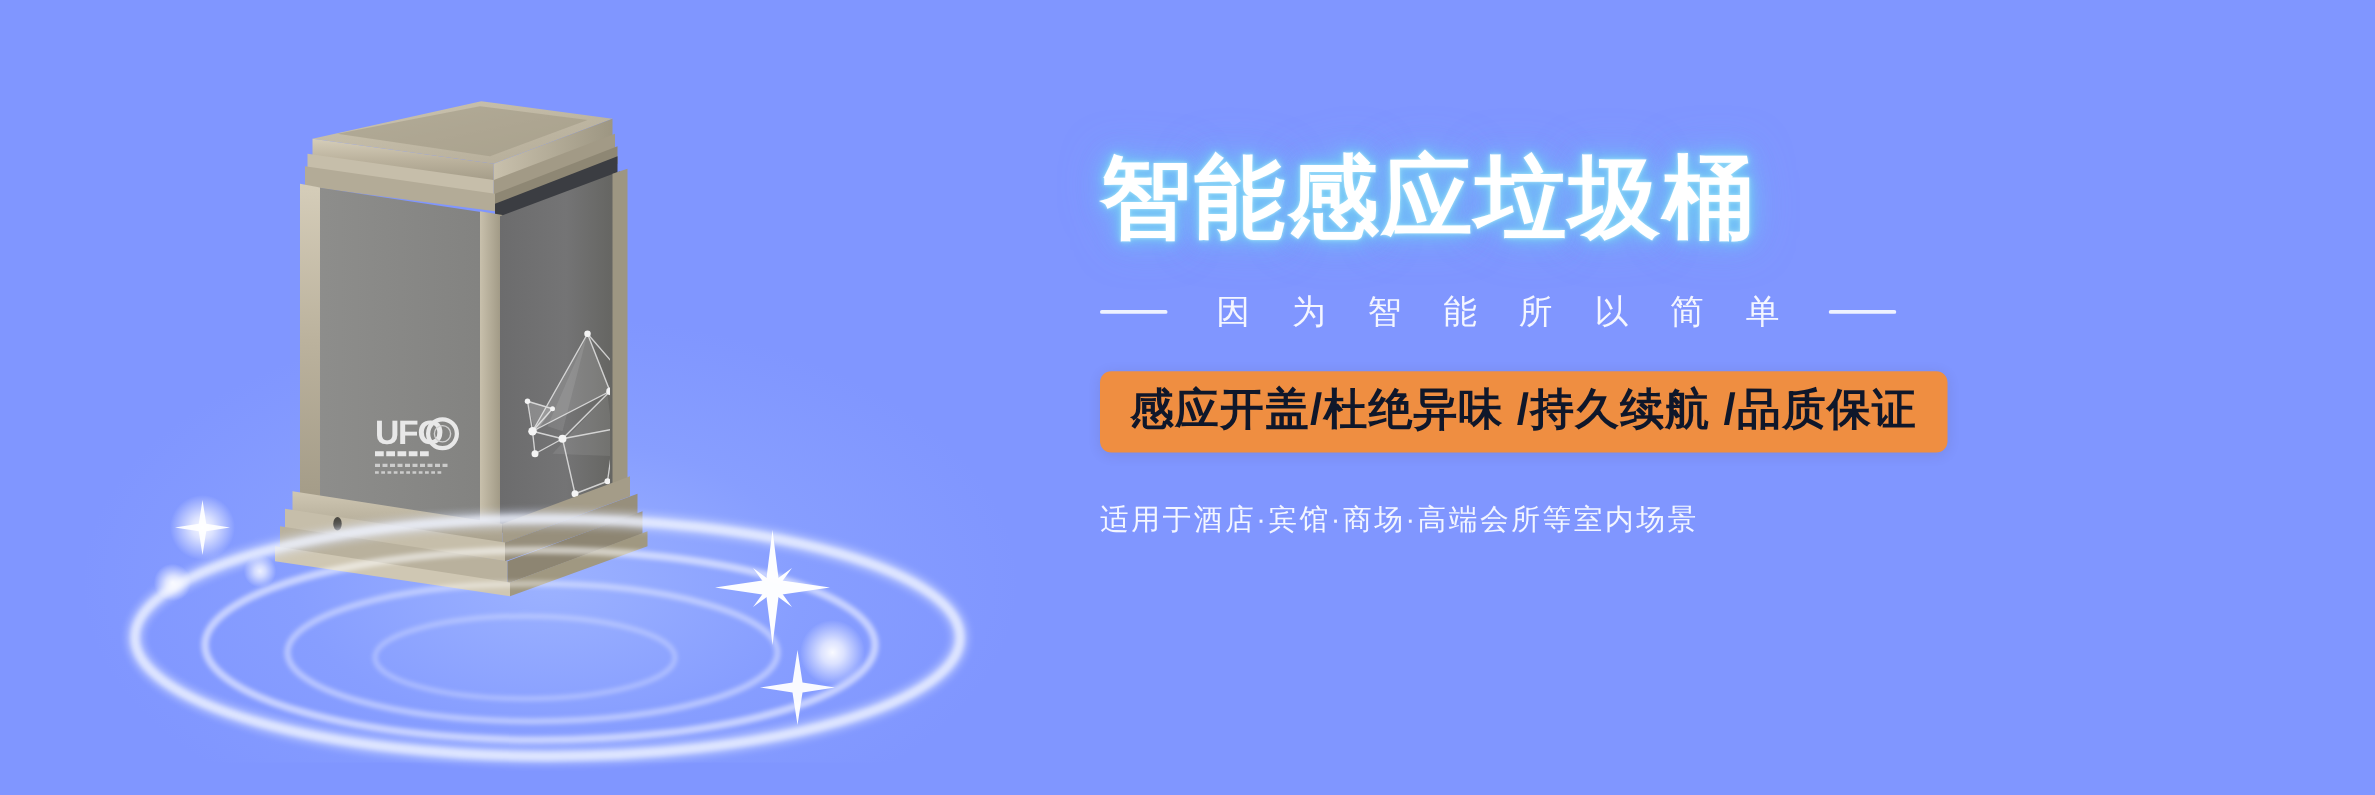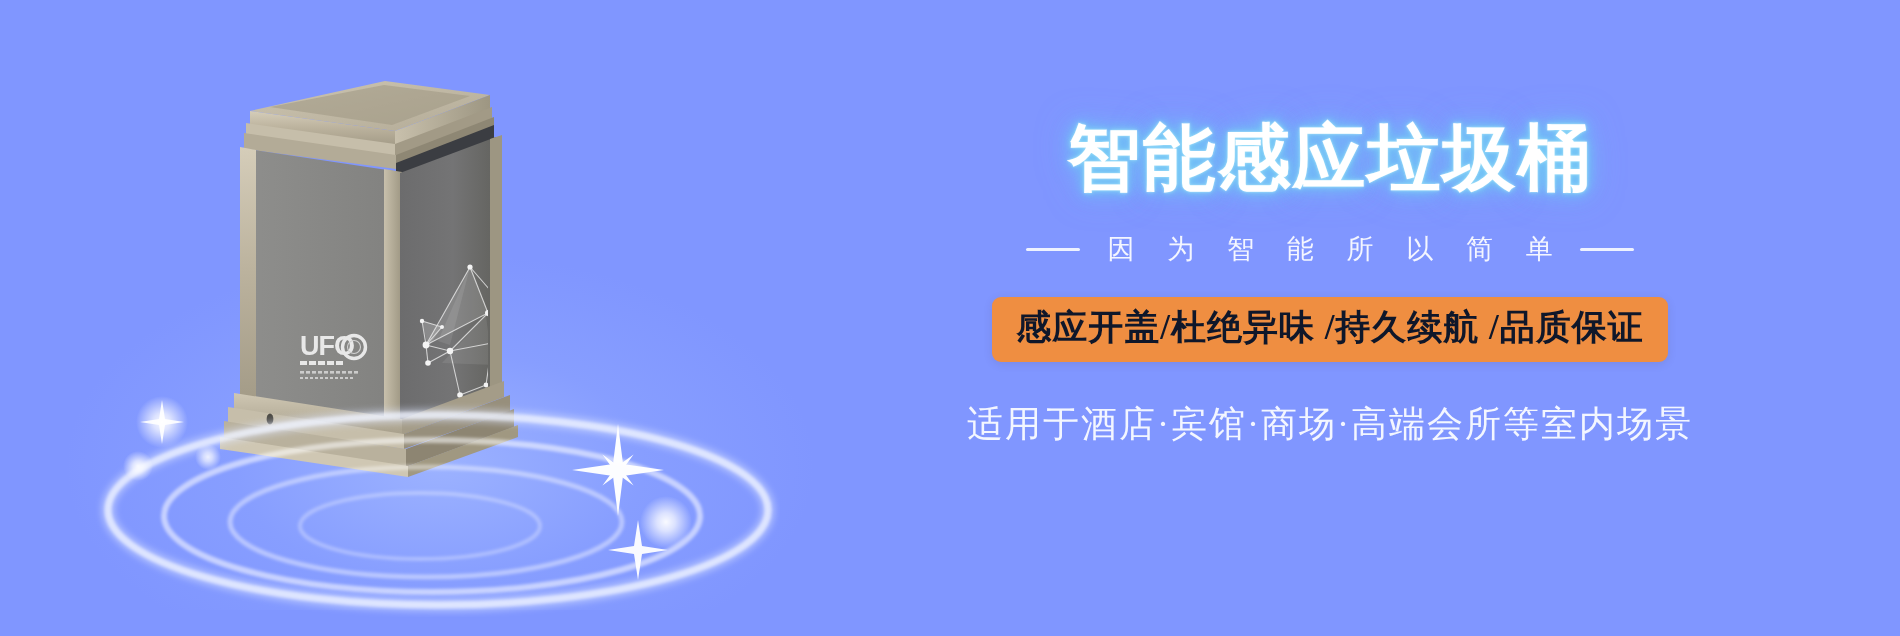--- a/index.html
+++ b/index.html
@@ -41,22 +41,21 @@
   }
   .product svg{display:block;width:100%;height:100%;}
 
   
   .text-col{
     position:absolute;
     left:880px; top:96px;
     width:900px; height:420px;
     display:flex;
     flex-direction:column;
-    align-items:center;
-    font-family:Liberation Serif, serif;
+    align-items:flex-start;
   }
 
   .headline{
     font-size:73px;
     line-height:1;
     font-weight:bold;
     color:#ffffff;
     letter-spacing:2px;
     white-space:nowrap;
     text-shadow:
@@ -64,21 +63,21 @@
       0 0 5px #8fd6f7,
       0 0 11px #6ec8f4,
       0 0 20px rgba(110,200,244,.85),
       0 0 34px rgba(110,200,244,.55);
     margin-top:26px;
   }
 
   .sub-row{
     display:flex;
     align-items:center;
-    gap:14px;
+    gap:26px;
     margin-top:36px;
     color:#f2f5ff;
   }
   .sub-dash{
     display:block;
     width:54px;height:3px;
     background:#eef2ff;
     border-radius:2px;
   }
   .sub-text{
@@ -98,21 +97,21 @@
     font-size:35px;
     font-weight:bold;
     letter-spacing:1px;
     white-space:nowrap;
     line-height:1.15;
     box-shadow:0 2px 10px rgba(60,40,10,.10);
   }
 
   .tagline{
     margin-top:38px;
-    font-size:36px;
+    font-size:23px;
     color:#f3f6ff;
     letter-spacing:2px;
     white-space:nowrap;
   }
 </style>
 </head>
 <body>
 
 <div class="banner">
 

